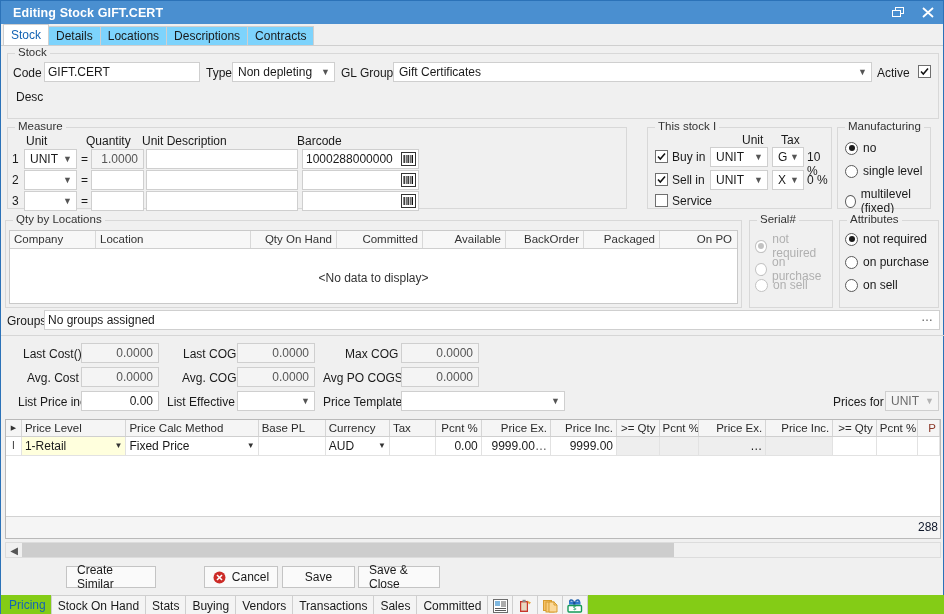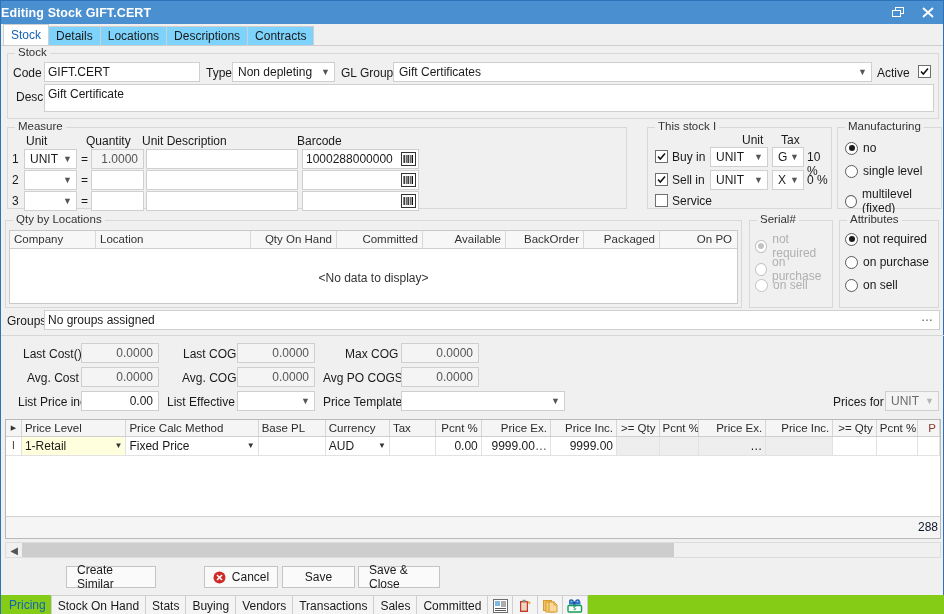--- a/index.html
+++ b/index.html
@@ -10,21 +10,21 @@
     font-family: "Liberation Sans", sans-serif;
     font-size: 12px;
     color: #1a1a1a;
     background: #f0f0f0;
   }
   .win { width: 944px; height: 614px; position: relative; background: #f0f0f0; border: 1px solid #2b72b8; }
 
   
   .titlebar {
     height: 23px; background: #4a8fd0; display: flex; align-items: center;
-    padding-left: 0; color: #fff; font-weight: bold; font-size: 12.5px;
+    padding-left: 12px; color: #fff; font-weight: bold; font-size: 12.5px;
   }
   .titlebar .title { flex: 1; letter-spacing: .1px; }
   .tbtn { width: 30px; height: 23px; display: flex; align-items: center; justify-content: center;
           color: #fff; font-size: 12px; }
   .tbtn svg { display: block; }
 
   
   .tabstrip { height: 22px; background: #f0f0f0; display: flex; align-items: flex-end;
               padding-left: 2px; border-bottom: 1px solid #cfcfcf; }
   .tab { height: 19px; line-height: 18px; padding: 0 7px; border: 1px solid #cfcfcf;
@@ -150,21 +150,20 @@
     </div>
 
     <div class="lbl" style="position:absolute; left:869px; top:12px;">Active</div>
     <div class="cb" style="position:absolute; left:910px; top:11px;">
       <svg class="tick" viewBox="0 0 9 9">
           <path d="M1 4.5 L3.3 7 L8 1.4" stroke="#111" stroke-width="1.5" fill="none"></path>
         </svg>
     </div>
 
     <div class="lbl" style="position:absolute; left:8px; top:36px;">Desc</div>
-    <div class="in" style="position:absolute; left:36px; top:30px; width:890px; height:28px; align-items:flex-start; padding-top:2px;">Gift Certificate</div>
   </div>
 
   <div class="gb" style="left:6px; top:126px; width:620px; height:82px;">
     <div class="lg">Measure</div>
     <div class="lbl" style="position:absolute; left:18px; top:6px;">Unit</div>
     <div class="lbl" style="position:absolute; left:78px; top:6px;">Quantity</div>
     <div class="lbl" style="position:absolute; left:134px; top:6px;">Unit Description</div>
     <div class="lbl" style="position:absolute; left:289px; top:6px;">Barcode</div>
 
     <div class="lbl" style="position:absolute; left:4px; top:24px;">1</div>
@@ -274,21 +273,21 @@
     <div class="sel" style="position:absolute; left:124px; top:42px; width:32px;">
       <span>X</span>
         <span class="cv">▼</span>
     </div>
     <div class="lbl" style="position:absolute; left:159px; top:45px;">0 %</div>
 
     <div class="cb" style="position:absolute; left:7px; top:66px;"></div>
     <div class="lbl" style="position:absolute; left:24px; top:66px;">Service</div>
   </div>
 
-  <div class="gb" style="left:836px; top:126px; width:105px; height:82px;">
+  <div class="gb" style="left:836px; top:126px; width:94px; height:82px;">
     <div class="lg">Manufacturing</div>
     <div class="rowopt" style="position:absolute; left:7px; top:13px;">
       <span class="rd">
           <span class="dot"></span>
         </span>
       <span>no</span>
     </div>
     <div class="rowopt" style="position:absolute; left:7px; top:36px;">
       <span class="rd"></span>
       <span>single level</span>

